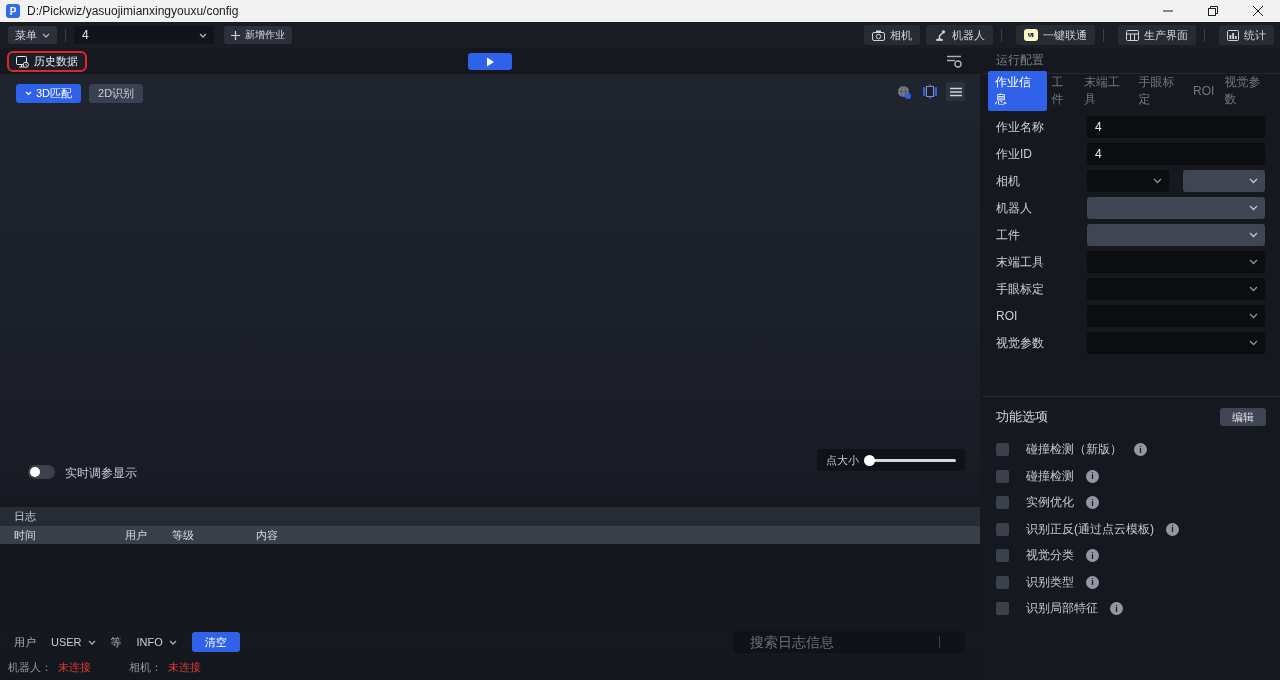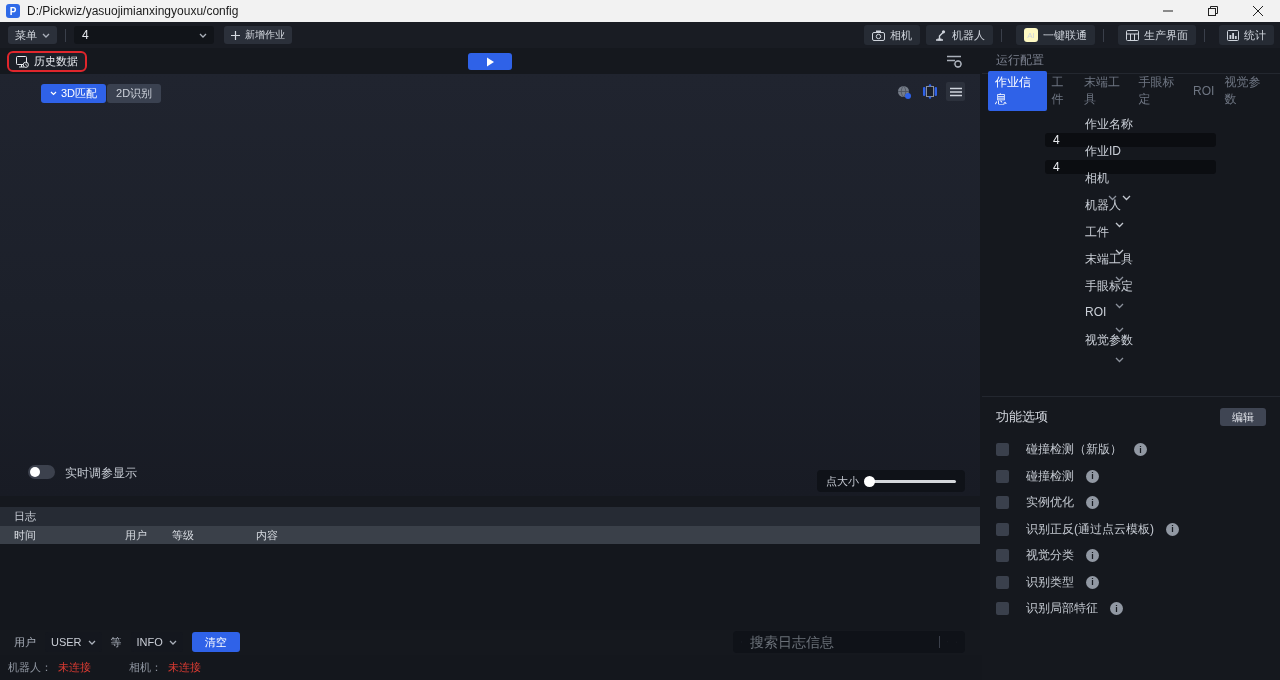--- a/index.html
+++ b/index.html
@@ -23,50 +23,50 @@
            display:flex; align-items:center; padding:0 7px; gap:5px; }
   .menu-btn { margin-left:8px; }
   .t-sep { width:1px; height:13px; background:#3a3f4a; margin:0 8px; }
   .job-select { width:140px; height:18px; background:#111419; border-radius:3px; color:#e3e6ec;
                 font-size:12px; display:flex; align-items:center; padding:0 8px; position:relative; }
   .job-select .chev { position:absolute; right:7px; }
   .newjob-btn { margin-left:10px; font-size:10px; }
   .toolbar-right { position:absolute; right:6px; top:3px; display:flex; align-items:center; }
   .tr-btn { height:20px; background:#262b34; border-radius:3px; color:#cfd4dc; font-size:11px;
             display:flex; align-items:center; padding:0 8px; gap:5px; margin-left:6px; }
-  .ai-badge { width:14px; height:12px; border:7px solid #fef9c3; border-radius:3px; font-size:8px;
+  .ai-badge { width:14px; height:12px; border:4px solid #fef9c3; border-radius:3px; font-size:8px;
               display:flex; align-items:center; justify-content:center; }
 
   
   .left-area { position:absolute; top:48px; left:0; width:980px; height:607px; background:#15181e; }
 
   .action-strip { position:absolute; top:0; left:0; width:980px; height:26px; }
   .history-btn { position:absolute; left:7px; top:3px; height:21px; display:flex; align-items:center;
                  gap:5px; padding:0 7px; color:#e8ebf0; font-size:11px;
                  border:2px solid #e0262c; border-radius:6px; background:#1b1f27; }
   .play-btn { position:absolute; left:468px; top:5px; width:44px; height:17px; background:#2f62e8;
               border-radius:3px; display:flex; align-items:center; justify-content:center; }
   .filter-icon { position:absolute; right:18px; top:6px; }
 
   .viewport { position:absolute; top:26px; left:0; width:980px; height:422px;
               background:linear-gradient(180deg,#20242f 0%, #1c202a 55%, #181b24 100%); }
-  .vp-tabs { position:absolute; top:10px; left:16px; display:flex; gap:1px;margin-left:25px; }
+  .vp-tabs { position:absolute; top:10px; left:16px; display:flex; gap:8px; }
   .vp-tab { height:19px; border-radius:3px; font-size:11px; display:flex; align-items:center;
             padding:0 9px; gap:4px; }
   .vp-tab.active { background:#2f62e8; color:#fff; }
   .vp-tab.inactive { background:#3a4150; color:#ccd1da; }
   .vp-icons { position:absolute; top:8px; right:15px; display:flex; gap:7px; align-items:center; }
   .vp-ic { width:19px; height:19px; display:flex; align-items:center; justify-content:center; border-radius:2px; }
   .vp-ic.boxed { background:#2c313c; }
 
   .toggle-row { position:absolute; left:28px; bottom:14px; display:flex; align-items:flex-start; gap:10px;margin-top:8px; }
   .toggle { width:27px; height:14px; border-radius:8px; background:#3c414d; position:relative; }
   .toggle .knob { position:absolute; left:2px; top:2px; width:10px; height:10px; border-radius:50%; background:#fff; }
   .toggle-label { font-size:12px; color:#c3c8d0; }
-  .psize-box { position:absolute; right:15px; bottom:4px; width:148px; height:22px; background:#0f1218;
+  .psize-box { position:absolute; right:15px; bottom:25px; width:148px; height:22px; background:#0f1218;
                border-radius:4px; display:flex; align-items:center; padding:0 9px; gap:7px; }
   .psize-label { font-size:11px; color:#c6cad2; white-space:nowrap; }
   .psize-track { position:relative; flex:1; height:3px; background:#d4d7db; border-radius:2px; }
   .psize-knob { position:absolute; left:-2px; top:-4px; width:11px; height:11px; border-radius:50%; background:#fff; }
 
   
   .log-panel { position:absolute; top:459px; left:0; width:980px; height:148px; }
   .log-titlebar { position:absolute; top:0; left:0; width:980px; height:19px; background:#262b34;
                   display:flex; align-items:center; }
   .log-title { margin-left:14px; font-size:11px; color:#c6cbd3; }
@@ -97,21 +97,21 @@
   
   .config-panel { position:absolute; top:48px; left:982px; width:298px; height:632px; background:#15181e; }
   .cfg-header { position:absolute; top:0; left:0; width:298px; height:26px; border-bottom:1px solid #23272f;
                 display:flex; align-items:center; }
   .cfg-title { margin-left:14px; font-size:12px; color:#7c8290; }
   .cfg-tabs { position:absolute; top:32px; left:6px; width:286px; height:22px; display:flex;
               align-items:center; justify-content:space-between; }
   .cfg-tab { font-size:12px; color:#6e7582; padding:3px 5px; }
   .cfg-tab.active { background:#2f62e8; color:#fff; border-radius:2px; padding:3px 7px; }
   .cfg-form { position:absolute; top:68px; left:0; width:298px; }
-  .frow { position:relative; height:22px; margin:0 15px 5px 14px; display:flex; align-items:center;flex-direction:column; }
+  .frow { position:relative; height:22px; margin:0 15px 5px 14px; display:flex; align-items:center; }
   .flabel { width:91px; font-size:12px; color:#c9ced6; flex:none; }
   .finput { flex:1; height:22px; background:#0b0d11; border:none; outline:none; border-radius:3px;
             color:#e8eaee; font-size:12px; padding:0 8px; }
   .ftext { font-size:12px; color:#dfe2e8; }
   .fselect { position:relative; flex:1; height:22px; background:#0b0d11; border-radius:3px; }
   .fselect.light { background:#3f4553; }
   .chev { display:block; }
   .fselect .chev { position:absolute; right:7px; top:8px; }
   .dual { flex:1; display:flex; gap:14px; }
   .dual .fselect { flex:1; }

